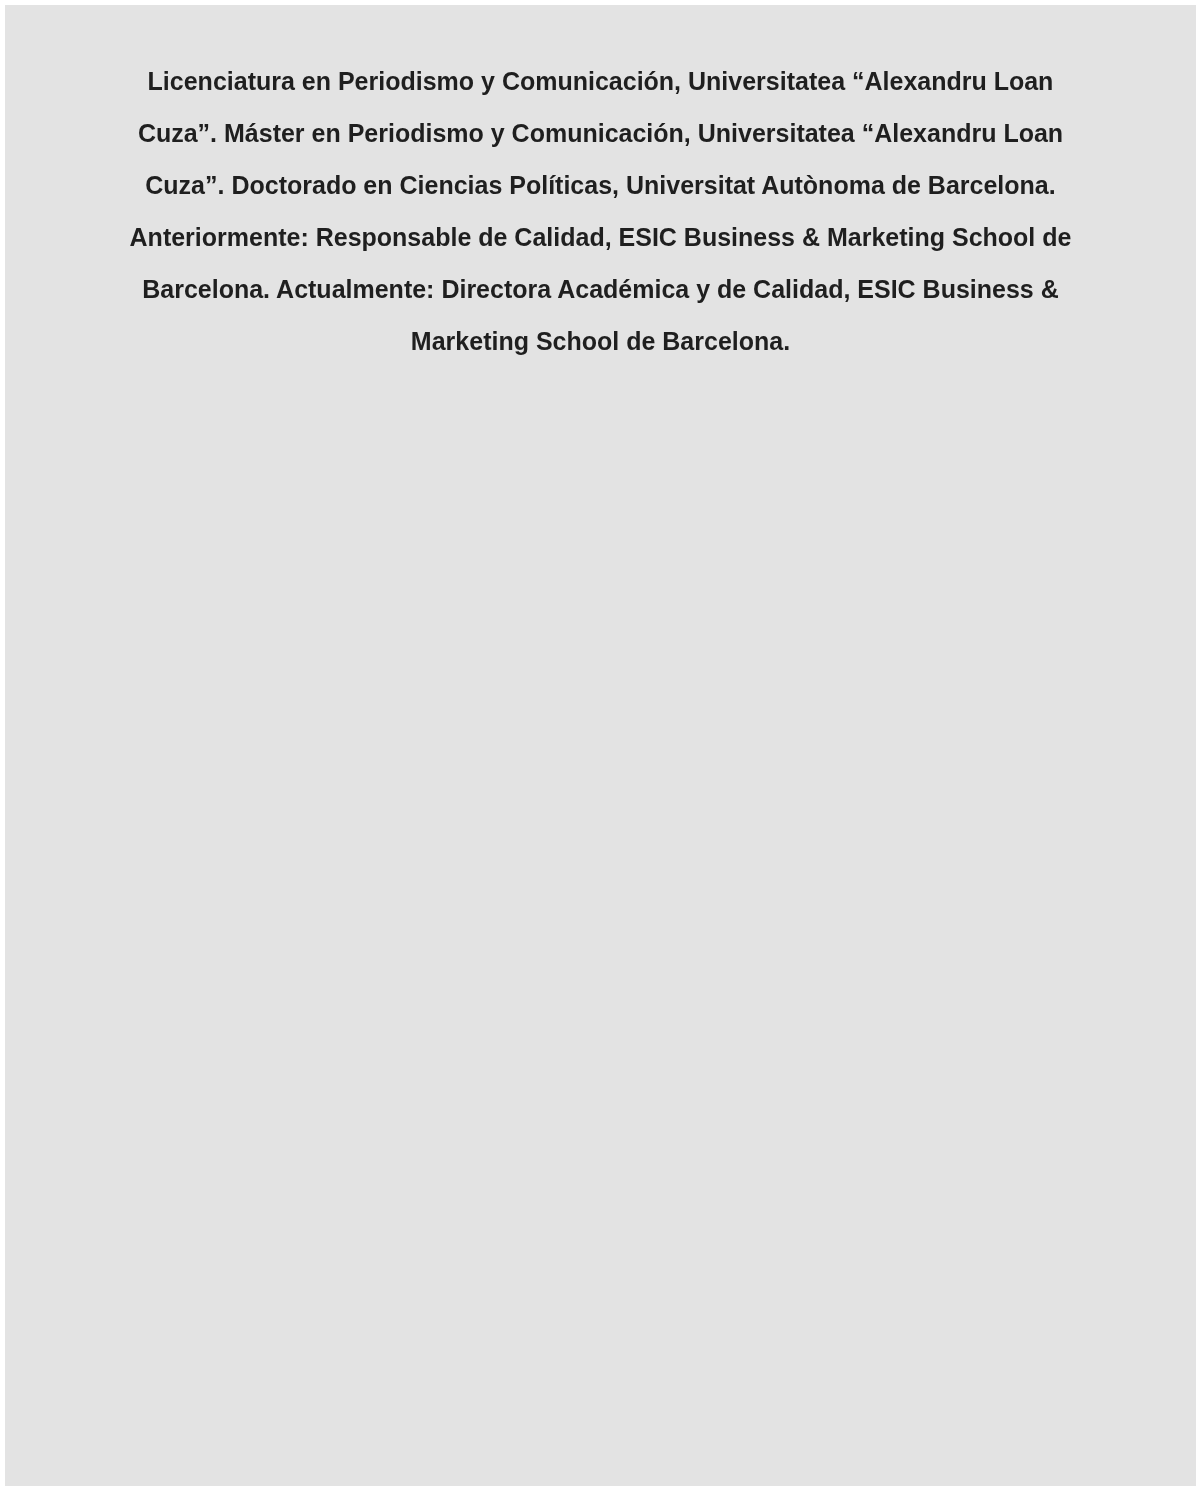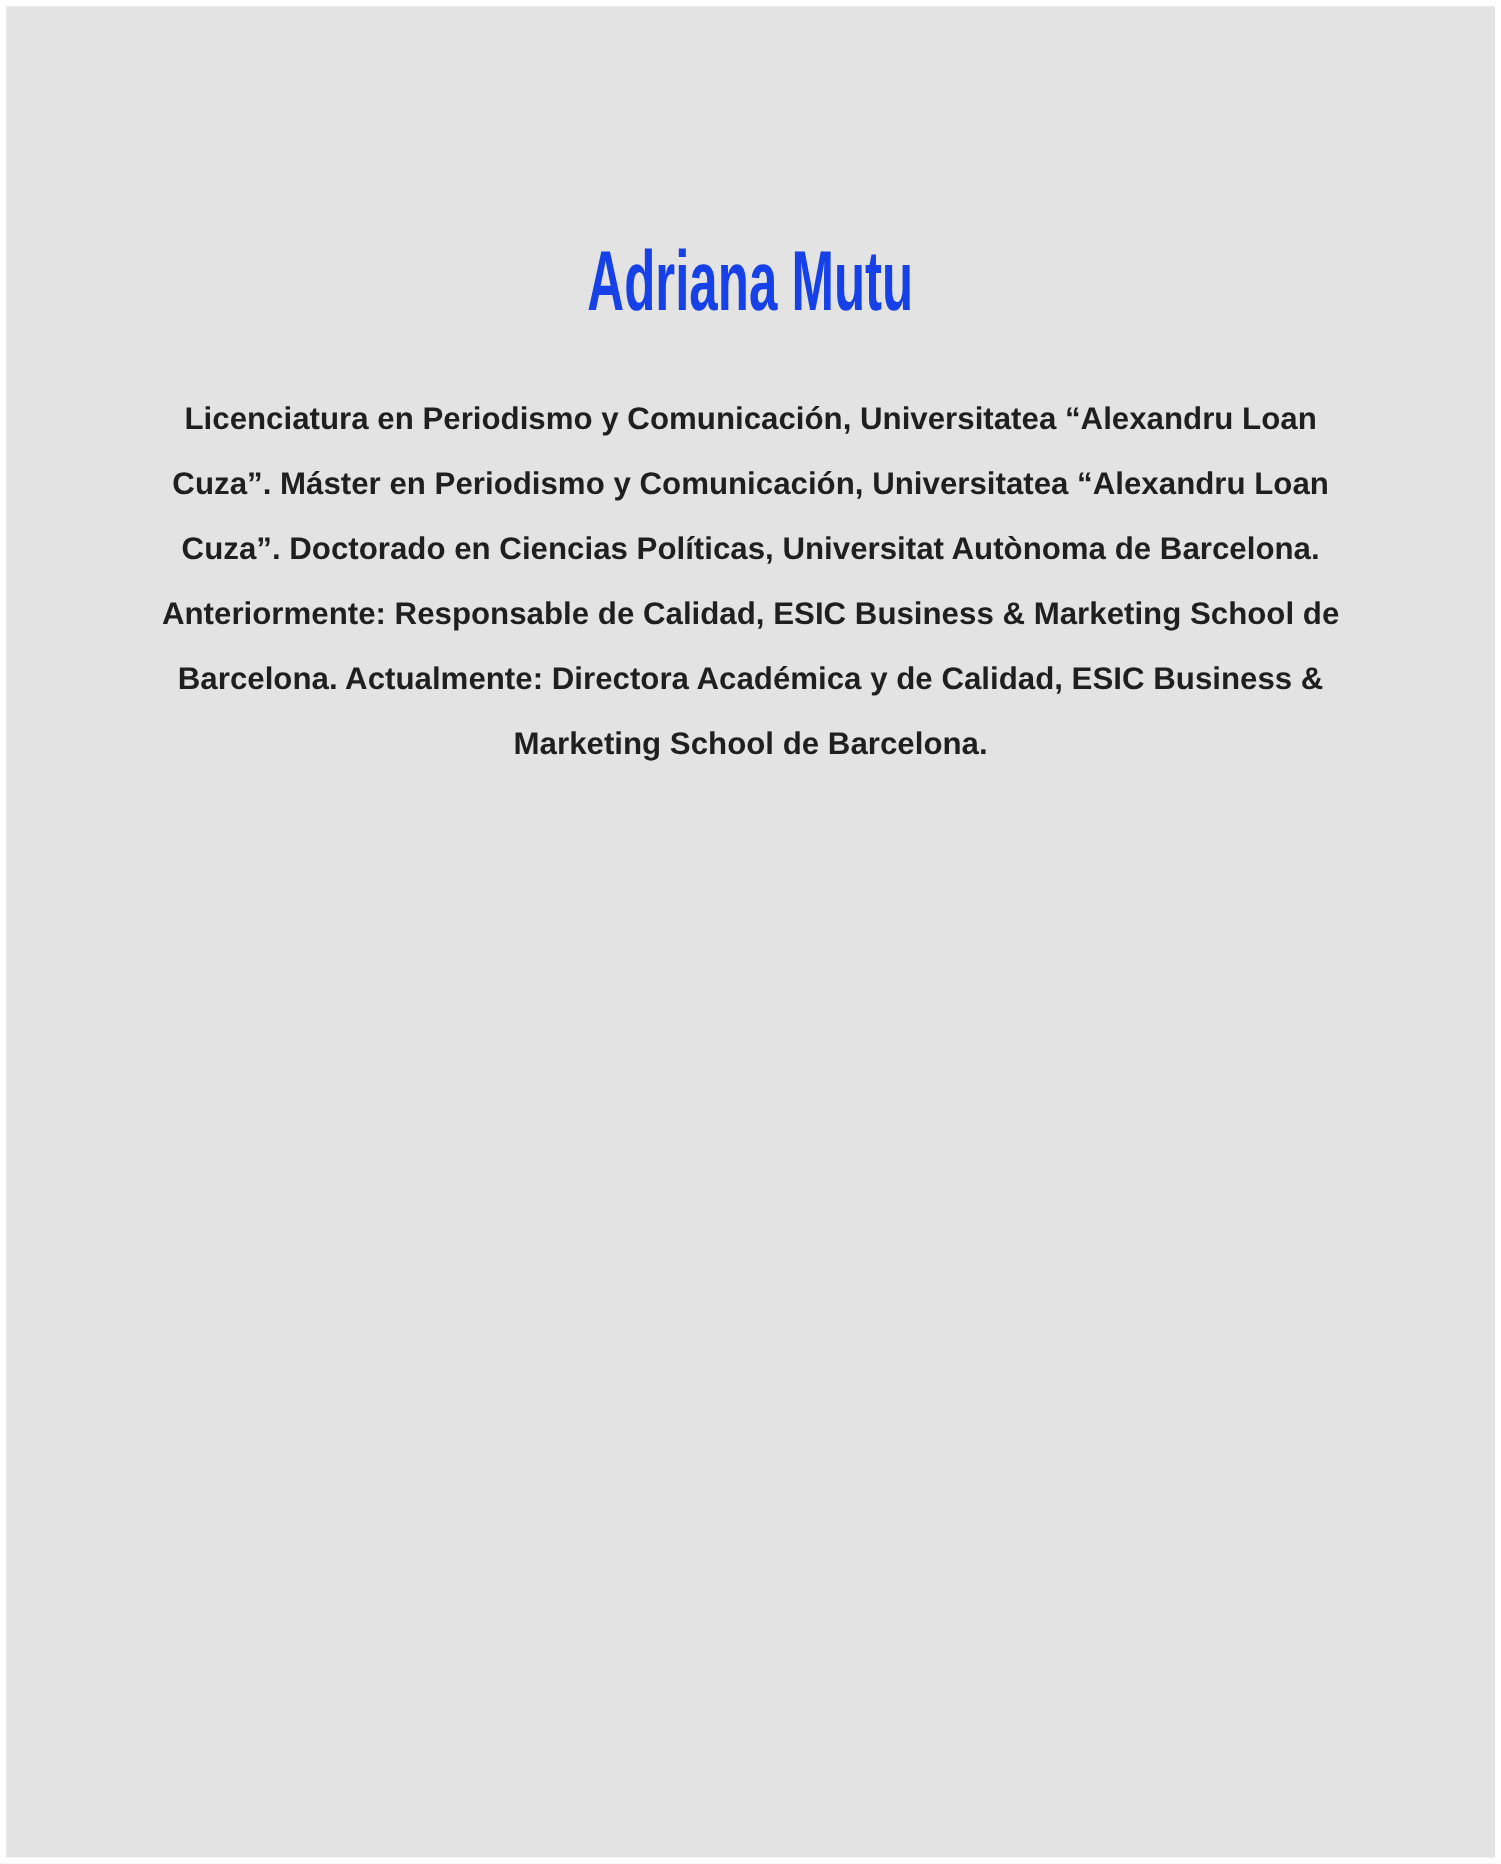--- a/index.html
+++ b/index.html
@@ -53,17 +53,16 @@
     color: var(--text);
     font-size: 25px;
     font-weight: 700;
     line-height: 52px;
   }
 </style>
 </head>
 <body>
 
 <div class="page">
-  <h1 class="title"><span class="title-inner">Adriana Mutu</span></h1>
 
 
   <p class="bio">Licenciatura en Periodismo y Comunicación, Universitatea “Alexandru Loan Cuza”. Máster en Periodismo y Comunicación, Universitatea “Alexandru Loan Cuza”. Doctorado en Ciencias Políticas, Universitat Autònoma de Barcelona. Anteriormente: Responsable de Calidad, ESIC Business &amp; Marketing School de Barcelona. Actualmente: Directora Académica y de Calidad, ESIC Business &amp; Marketing School de Barcelona.</p>
 </div>
 
 </body></html>

